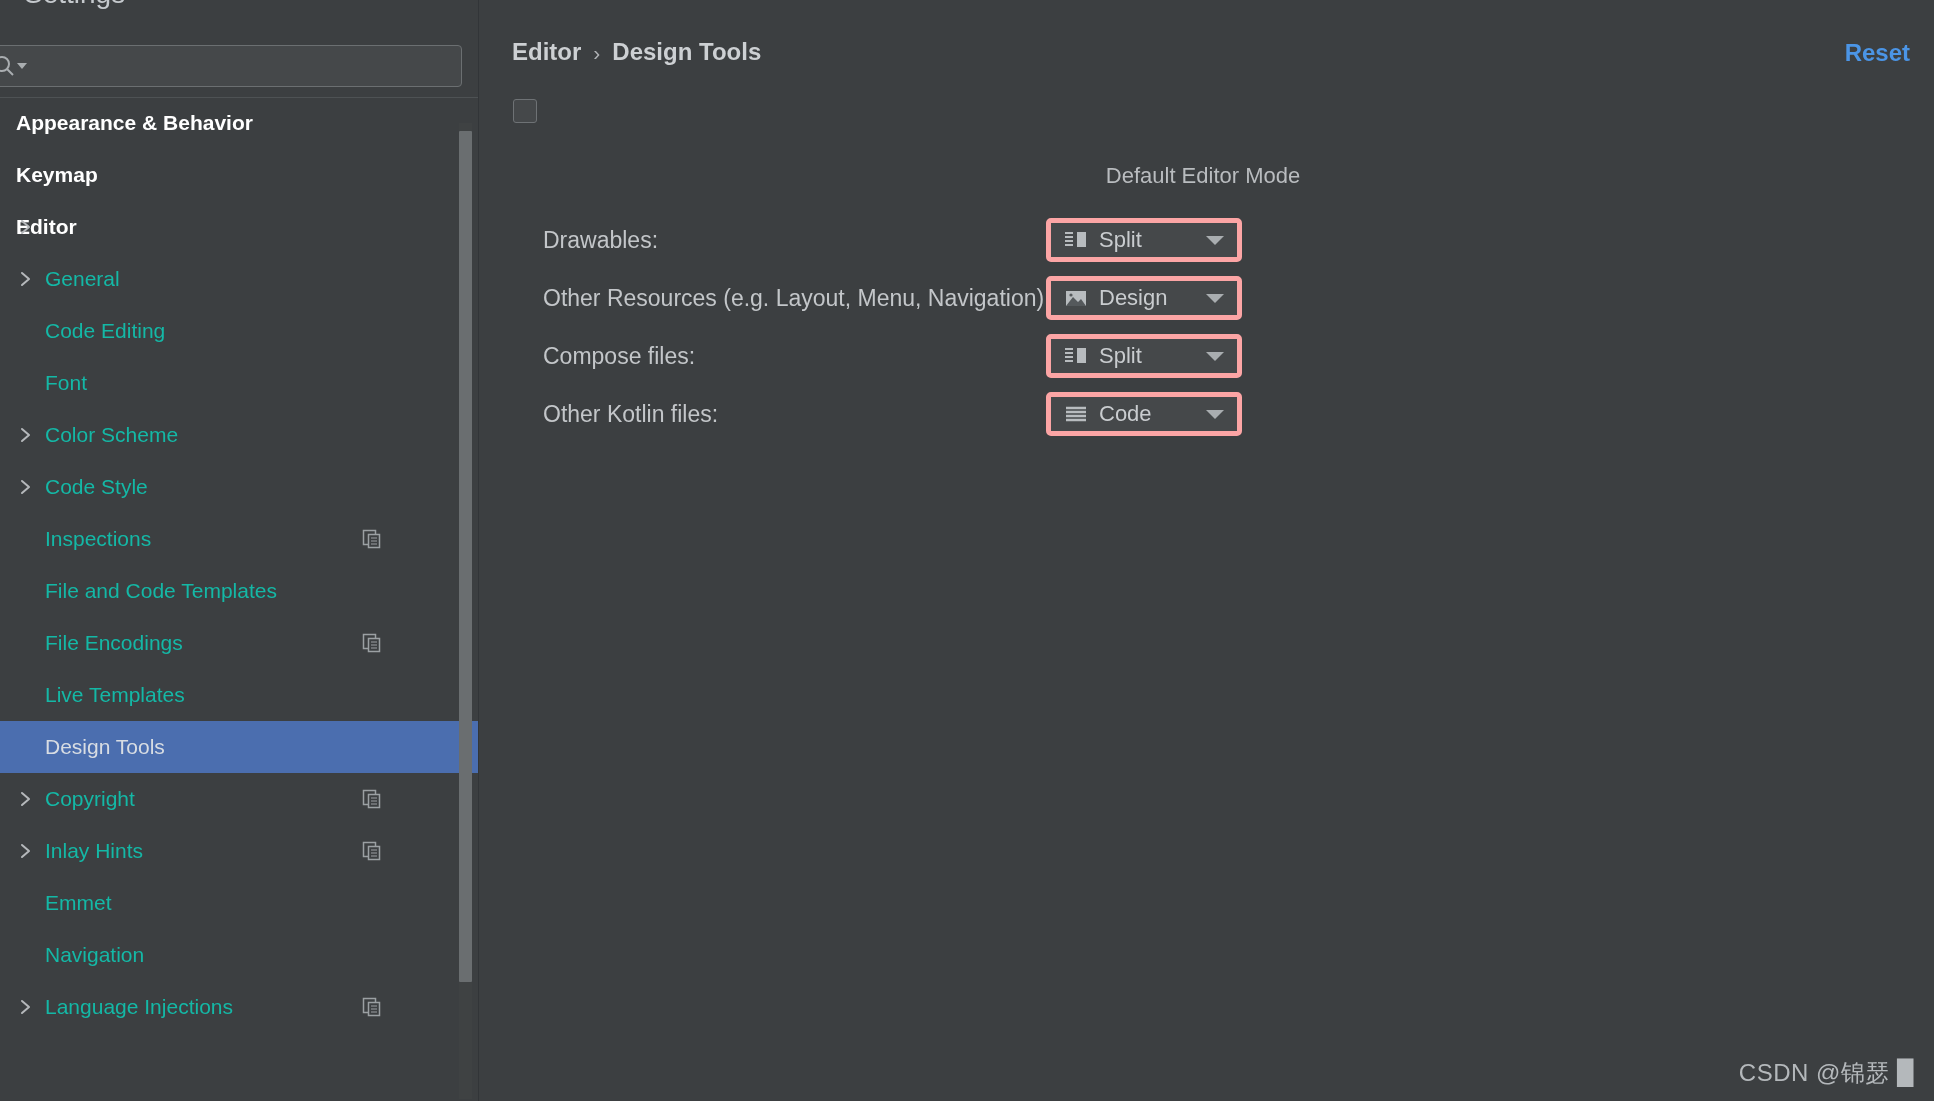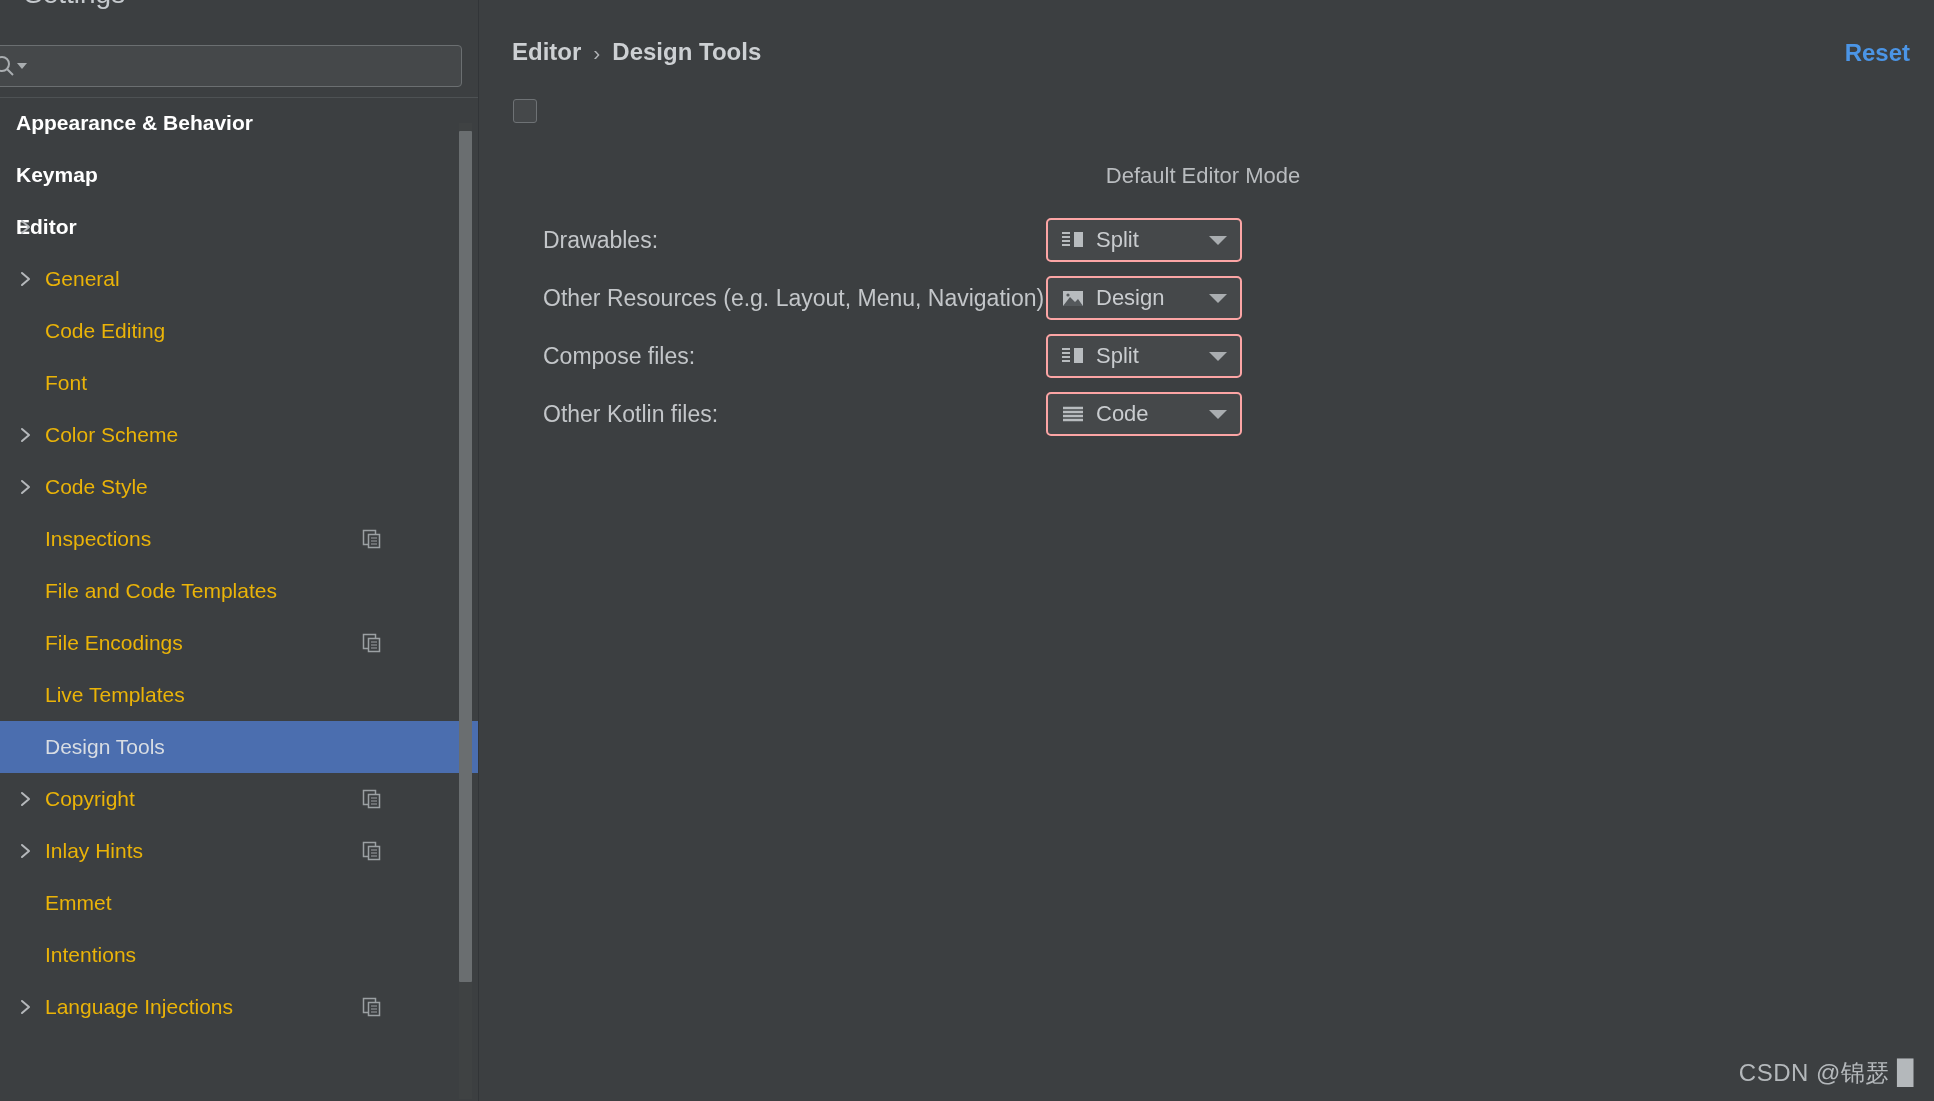--- a/index.html
+++ b/index.html
@@ -105,21 +105,21 @@
   }
   .tree-item.selected { background: #4b6eaf; }
   .tree-arrow {
     position: absolute;
     left: 14px;
     width: 24px; height: 24px;
     display: flex; align-items: center; justify-content: center;
   }
   .tree-label {
     font-size: 21px;
-    color: #eab308;
+    color: #14b8a6;
     white-space: nowrap;
   }
   .tree-item.level0 .tree-label { margin-left: 16px; font-weight: bold; color: #ffffff; }
   .tree-item.level1 .tree-label { margin-left: 45px; }
   .tree-item.selected .tree-label { color: #d8dde3; }
   .copy-icon {
     position: absolute;
     right: 95px;
     width: 22px; height: 22px;
   }
@@ -236,21 +236,21 @@
     left: 32px;
     font-size: 23px;
     color: #c3c6c9;
     white-space: nowrap;
   }
   .combo {
     position: absolute;
     left: 535px;
     width: 196px; height: 44px;
     background: #45484a;
-    border: 2px solid #fca5a5;
+    border: 5px solid #fca5a5;
     border-radius: 5px;
     display: flex;
     align-items: center;
     cursor: default;
   }
   .combo-icon {
     width: 24px; height: 22px;
     margin-left: 13px;
     flex: 0 0 auto;
   }
@@ -401,21 +401,21 @@
           <span class="copy-icon"><svg width="22" height="22" viewBox="0 0 22 22">
               <rect x="2.5" y="2.5" width="12" height="14" stroke="#9ba0a3" stroke-width="1.5" fill="none"></rect>
               <rect x="7.5" y="6.5" width="11" height="13" stroke="#9ba0a3" stroke-width="1.5" fill="#3c3f41"></rect>
               <path d="M10 10 H16 M10 13 H16 M10 16 H16" stroke="#9ba0a3" stroke-width="1.2"></path>
             </svg></span>
         </div>
         <div class="tree-item level1">
           <span class="tree-label">Emmet</span>
         </div>
         <div class="tree-item level1">
-          <span class="tree-label">Intentions</span>
+          <span class="tree-label">Navigation</span>
         </div>
         <div class="tree-item level1">
           <span class="tree-arrow">
             <svg width="14" height="20" viewBox="0 0 14 20">
               <path d="M3 4 L10 10 L3 16" stroke="#b5b8bb" stroke-width="2" fill="none" stroke-linecap="round" stroke-linejoin="round"></path>
             </svg>
           </span>
           <span class="tree-label">Language Injections</span>
           <span class="copy-icon"><svg width="22" height="22" viewBox="0 0 22 22">
               <rect x="2.5" y="2.5" width="12" height="14" stroke="#9ba0a3" stroke-width="1.5" fill="none"></rect>

